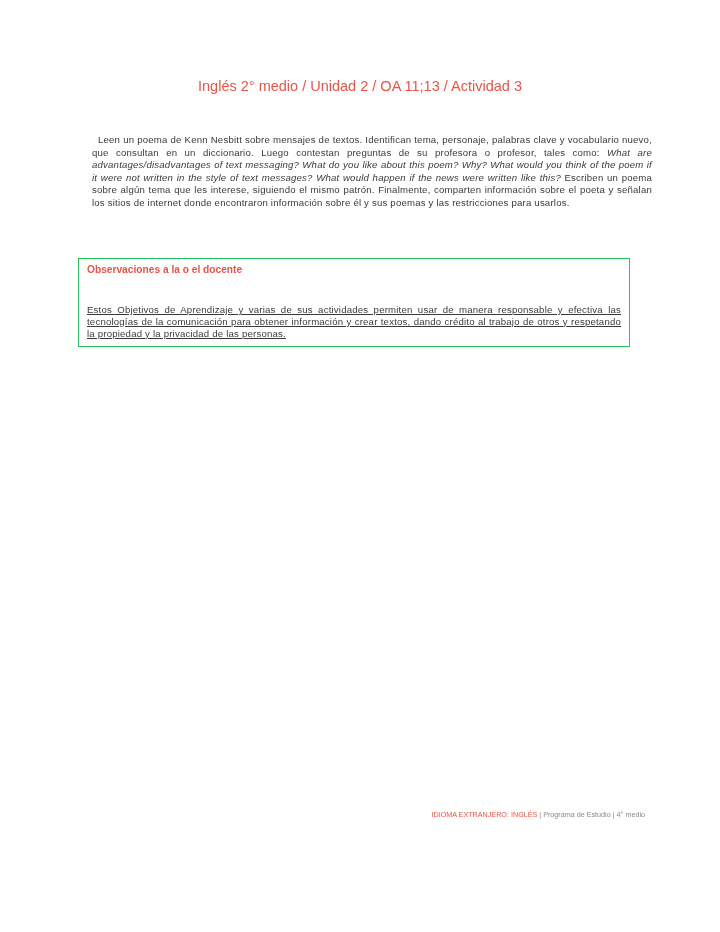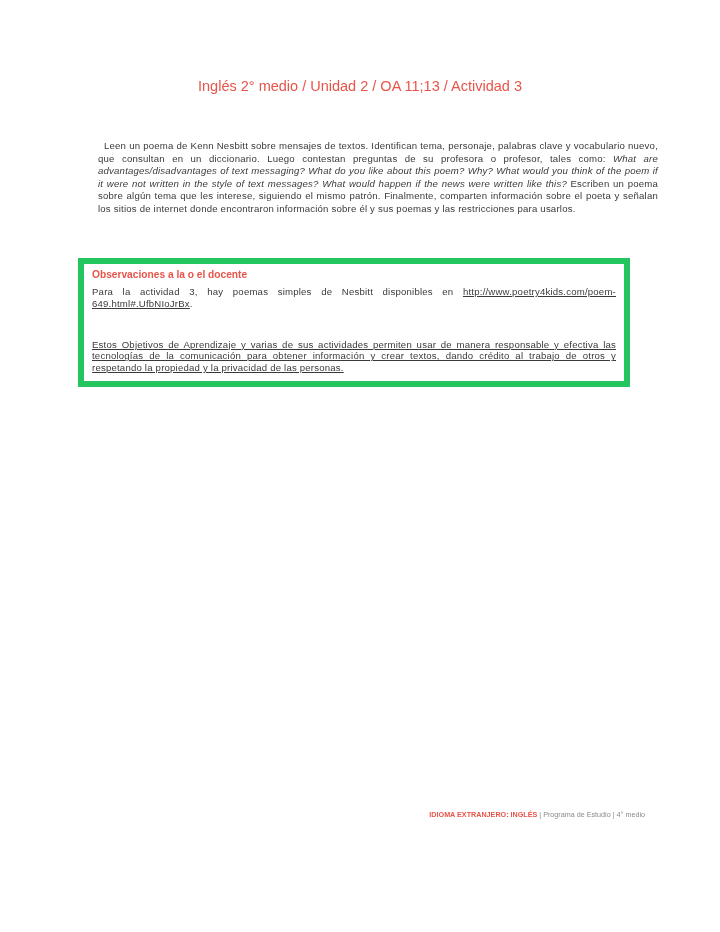--- a/index.html
+++ b/index.html
@@ -24,34 +24,34 @@
     font-size: 14.5px;
     font-weight: normal;
     color: #e8544a;
     margin: 0;
   }
   .body-text {
     position: absolute;
     top: 122px;
     left: 80px;
     width: 560px;
-    margin: 18px;
+    margin: 12px;
     font-size: 9.6px;
     line-height: 12.6px;
     color: #3a3a3a;
     text-align: justify;
     text-indent: 6px;
     letter-spacing: 0.2px;
   }
   .obs-box {
     position: absolute;
     top: 258px;
     left: 78px;
     width: 552px;
-    border: 6px solid #22c55e;
+    border: 1px solid #22c55e;
     background: #ffffff;
     padding: 5px 8px 7px 8px;
     box-sizing: border-box;
   }
   .obs-heading {
     font-size: 10.2px;
     font-weight: bold;
     color: #e8544a;
     margin: 0 0 6px 0;
   }
@@ -78,37 +78,36 @@
   .page-footer {
     position: absolute;
     top: 810px;
     right: 75px;
     font-size: 7.2px;
     color: #8a8a8a;
     white-space: nowrap;
   }
   .footer-subject {
     color: #e8544a;
-    font-weight: bold;
+    font-weight: normal;
   }
   i { font-style: italic; }
 </style>
 </head>
 <body>
 
 <div class="page">
 
   <h1 class="page-title">Inglés 2° medio / Unidad 2 / OA 11;13 / Actividad 3</h1>
 
   <p class="body-text"><span>Leen un poema de Kenn Nesbitt sobre mensajes de textos. Identifican tema, personaje, palabras clave y vocabulario nuevo, que consultan en un diccionario. Luego contestan preguntas de su profesora o profesor, tales como: </span><i>What are advantages/disadvantages of text messaging? What do you like about this poem? Why? What would you think of the poem if it were not written in the style of text messages? What would happen if the news were written like this?</i><span> Escriben un poema sobre algún tema que les interese, siguiendo el mismo patrón. Finalmente, comparten información sobre el poeta y señalan los sitios de internet donde encontraron información sobre él y sus poemas y las restricciones para usarlos.</span></p>
 
   <div class="obs-box">
     <div class="obs-heading">Observaciones a la o el docente</div>
 
-    <p class="obs-p"><span>Para la actividad 3, hay poemas simples de Nesbitt disponibles en </span><a href="#" class="doc-link">http://www.poetry4kids.com/poem-649.html#.UfbNIoJrBx</a><span>.</span></p>
 
     <p class="obs-p underlined">Estos Objetivos de Aprendizaje y varias de sus actividades permiten usar de manera responsable y efectiva las tecnologías de la comunicación para obtener información y crear textos, dando crédito al trabajo de otros y respetando la propiedad y la privacidad de las personas.</p>
   </div>
 
   <div class="page-footer">
     <span class="footer-subject">IDIOMA EXTRANJERO: INGLÉS</span><span class="footer-rest"> | Programa de Estudio | 4° medio</span>
   </div>
 
 </div>
 

